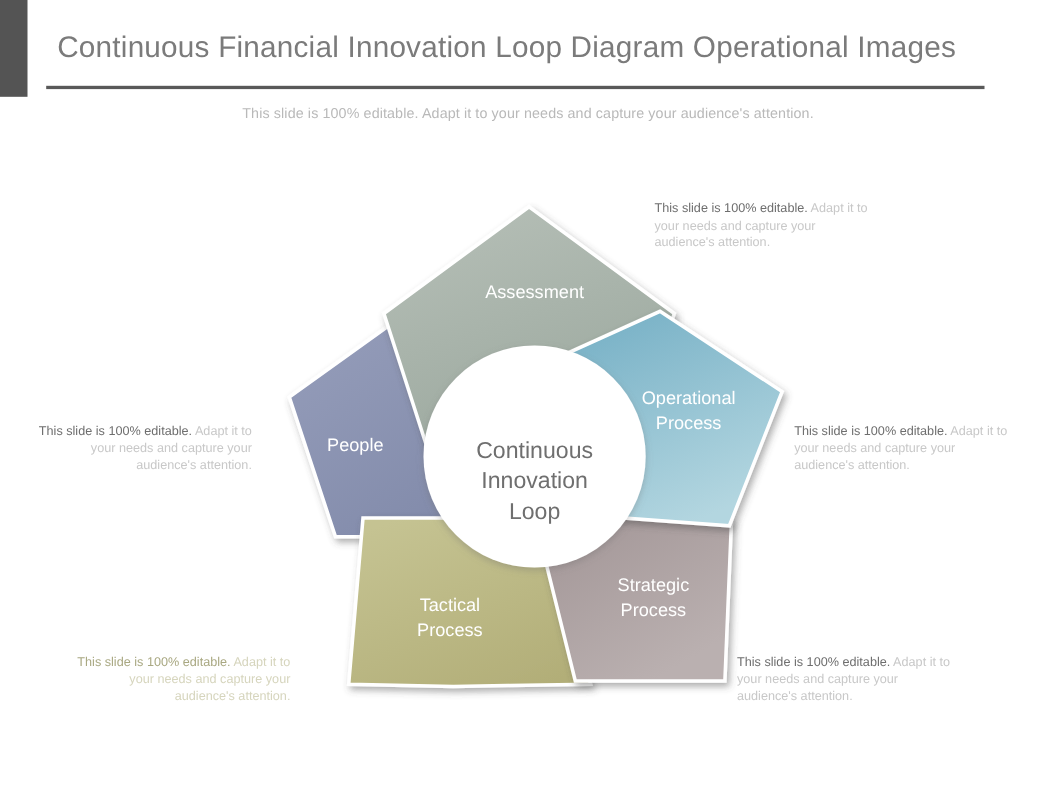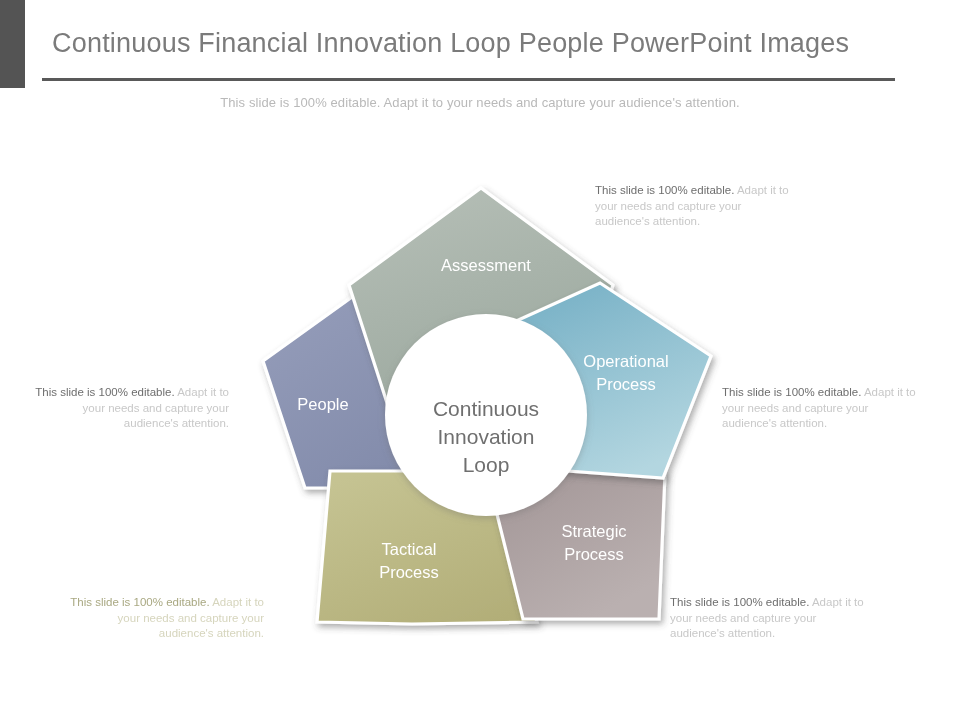--- a/index.html
+++ b/index.html
@@ -115,21 +115,21 @@
   .note-ml { left: 33px;  top: 385px; text-align: right; }
   .note-bl { left: 68px;  top: 595px; text-align: right; }
 </style>
 </head>
 <body>
 
 <div id="slide">
 
   <div id="header-accent-bar"></div>
 
-  <div id="page-title">Continuous Financial Innovation Loop People PowerPoint Images</div>
+  <div id="page-title">Continuous Financial Innovation Loop Diagram Operational Images</div>
 
   <div id="title-rule"></div>
 
   <div id="subtitle">This slide is 100% editable. Adapt it to your needs and capture your audience's attention.</div>
 
   <div id="diagram">
     <svg id="diagram-svg" width="960" height="720" viewBox="0 0 960 720">
       <defs>
 
         <linearGradient id="g-assessment" x1="0" y1="0" x2="0.35" y2="1">

